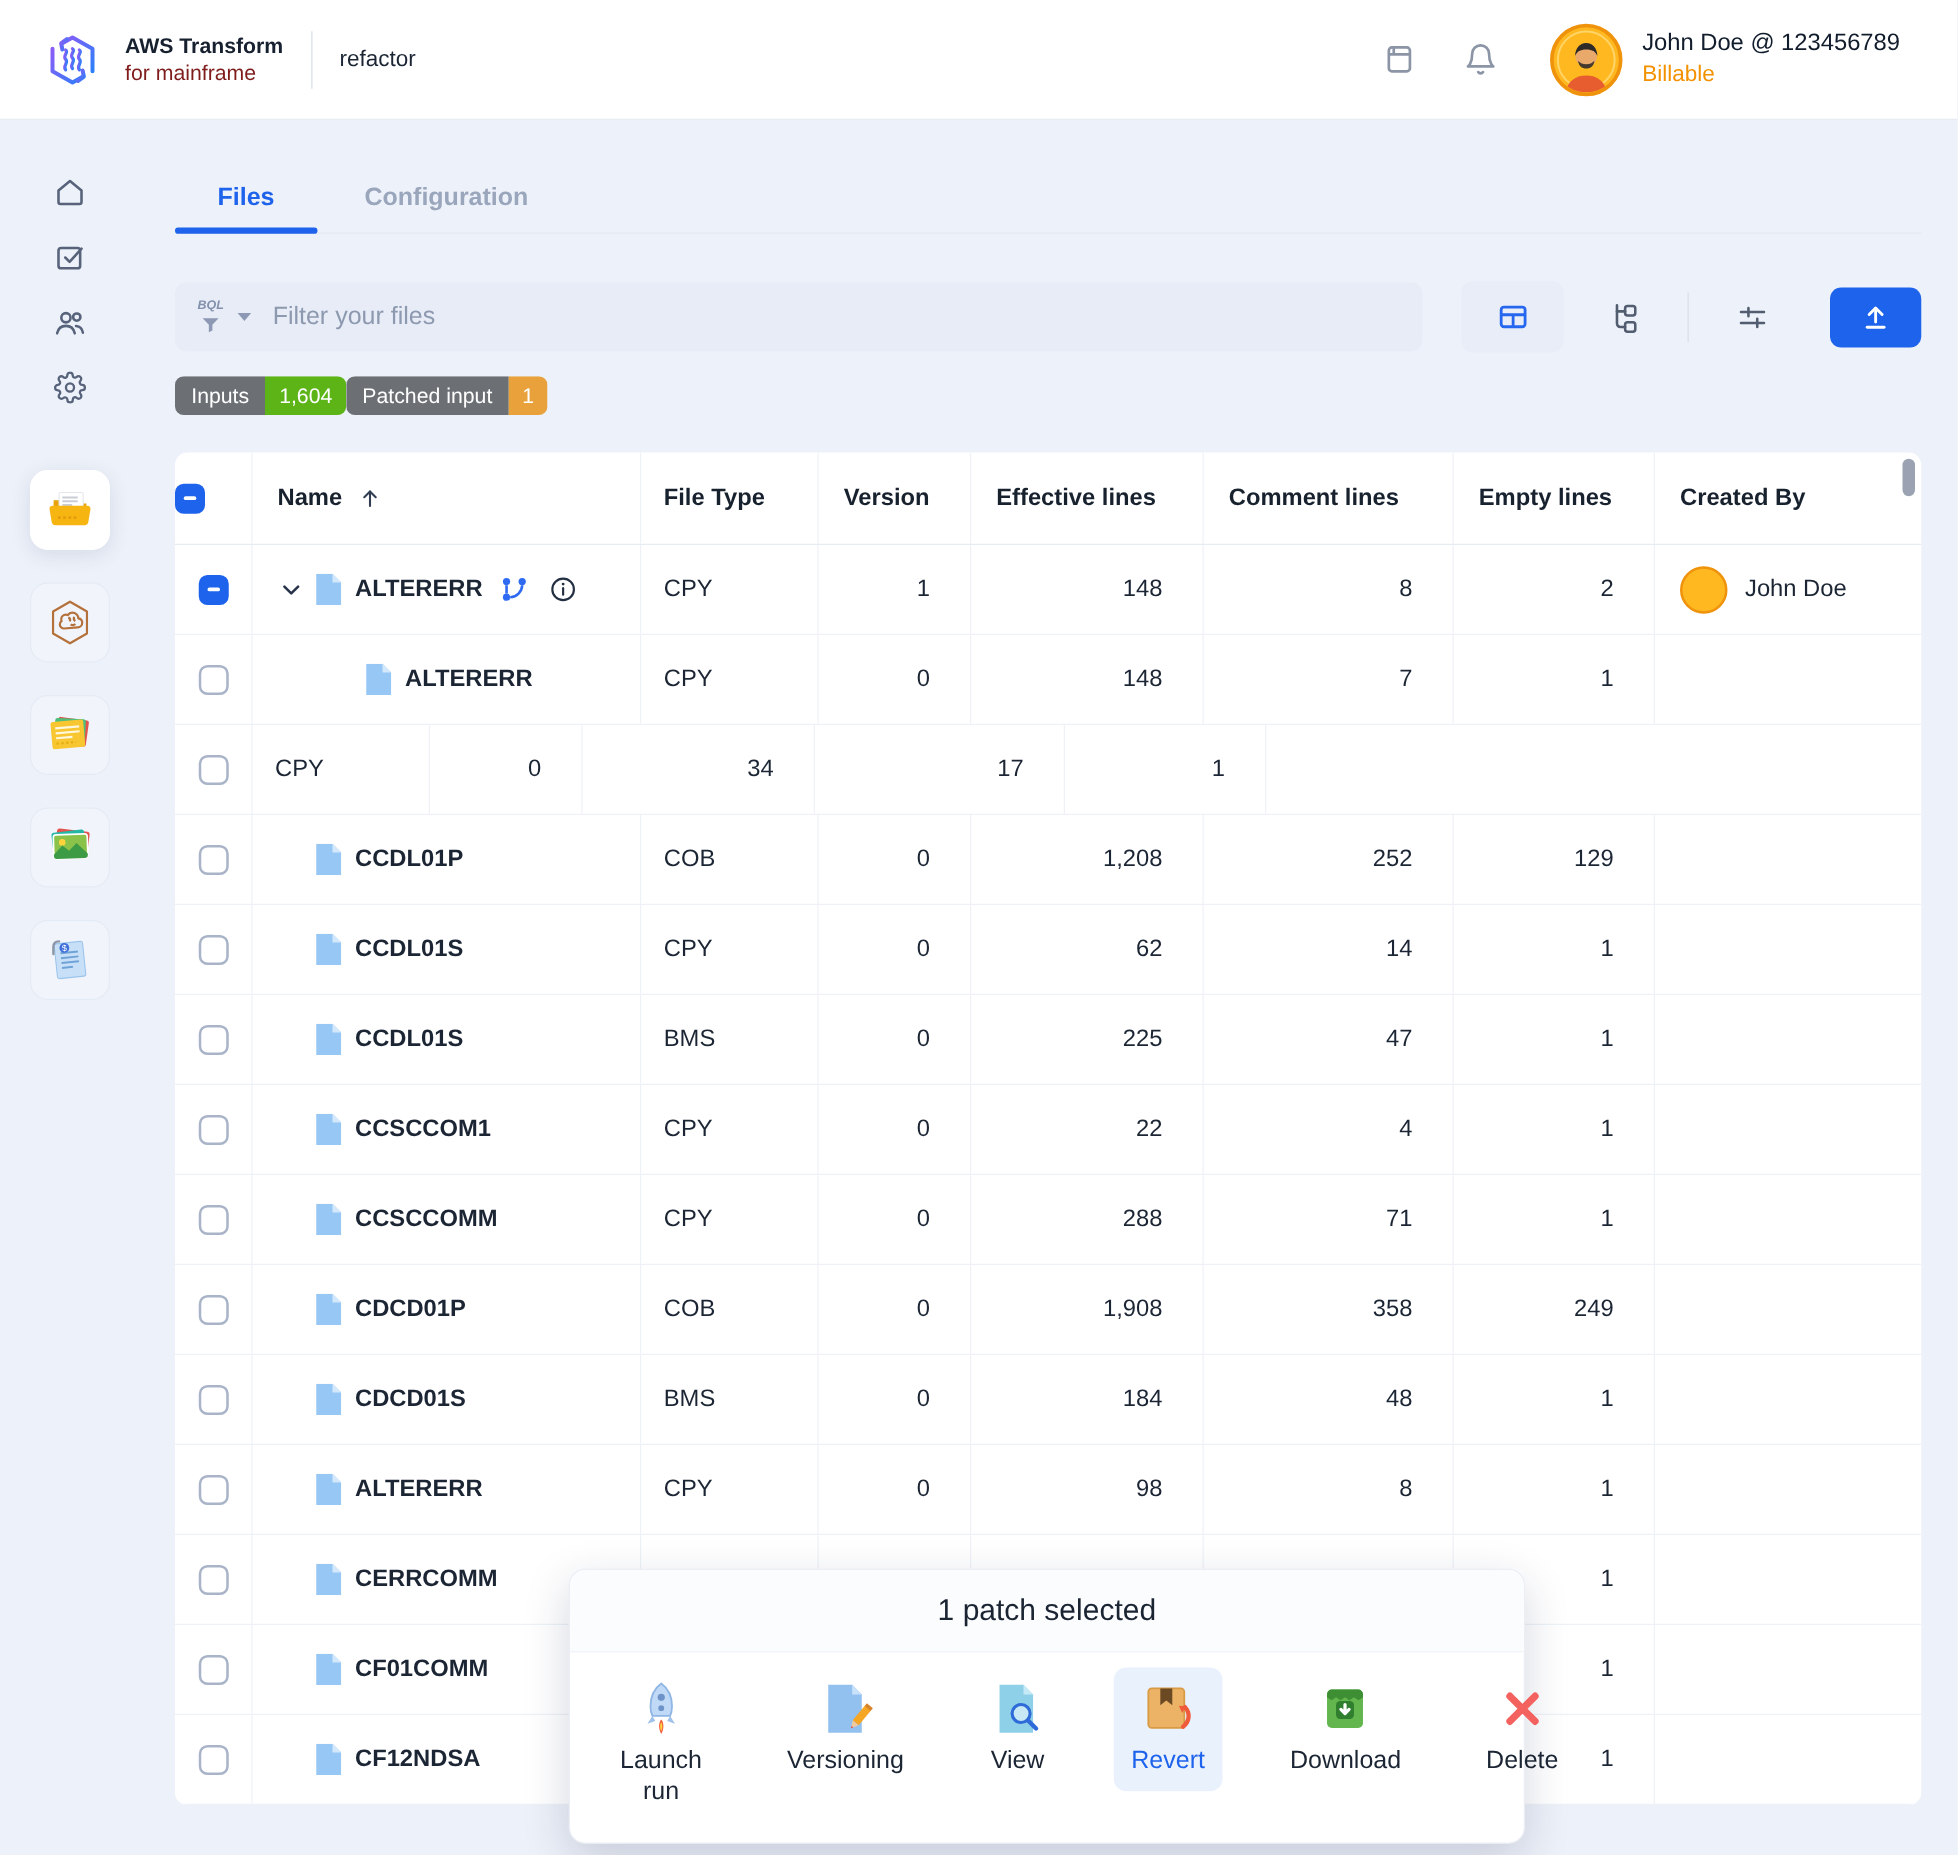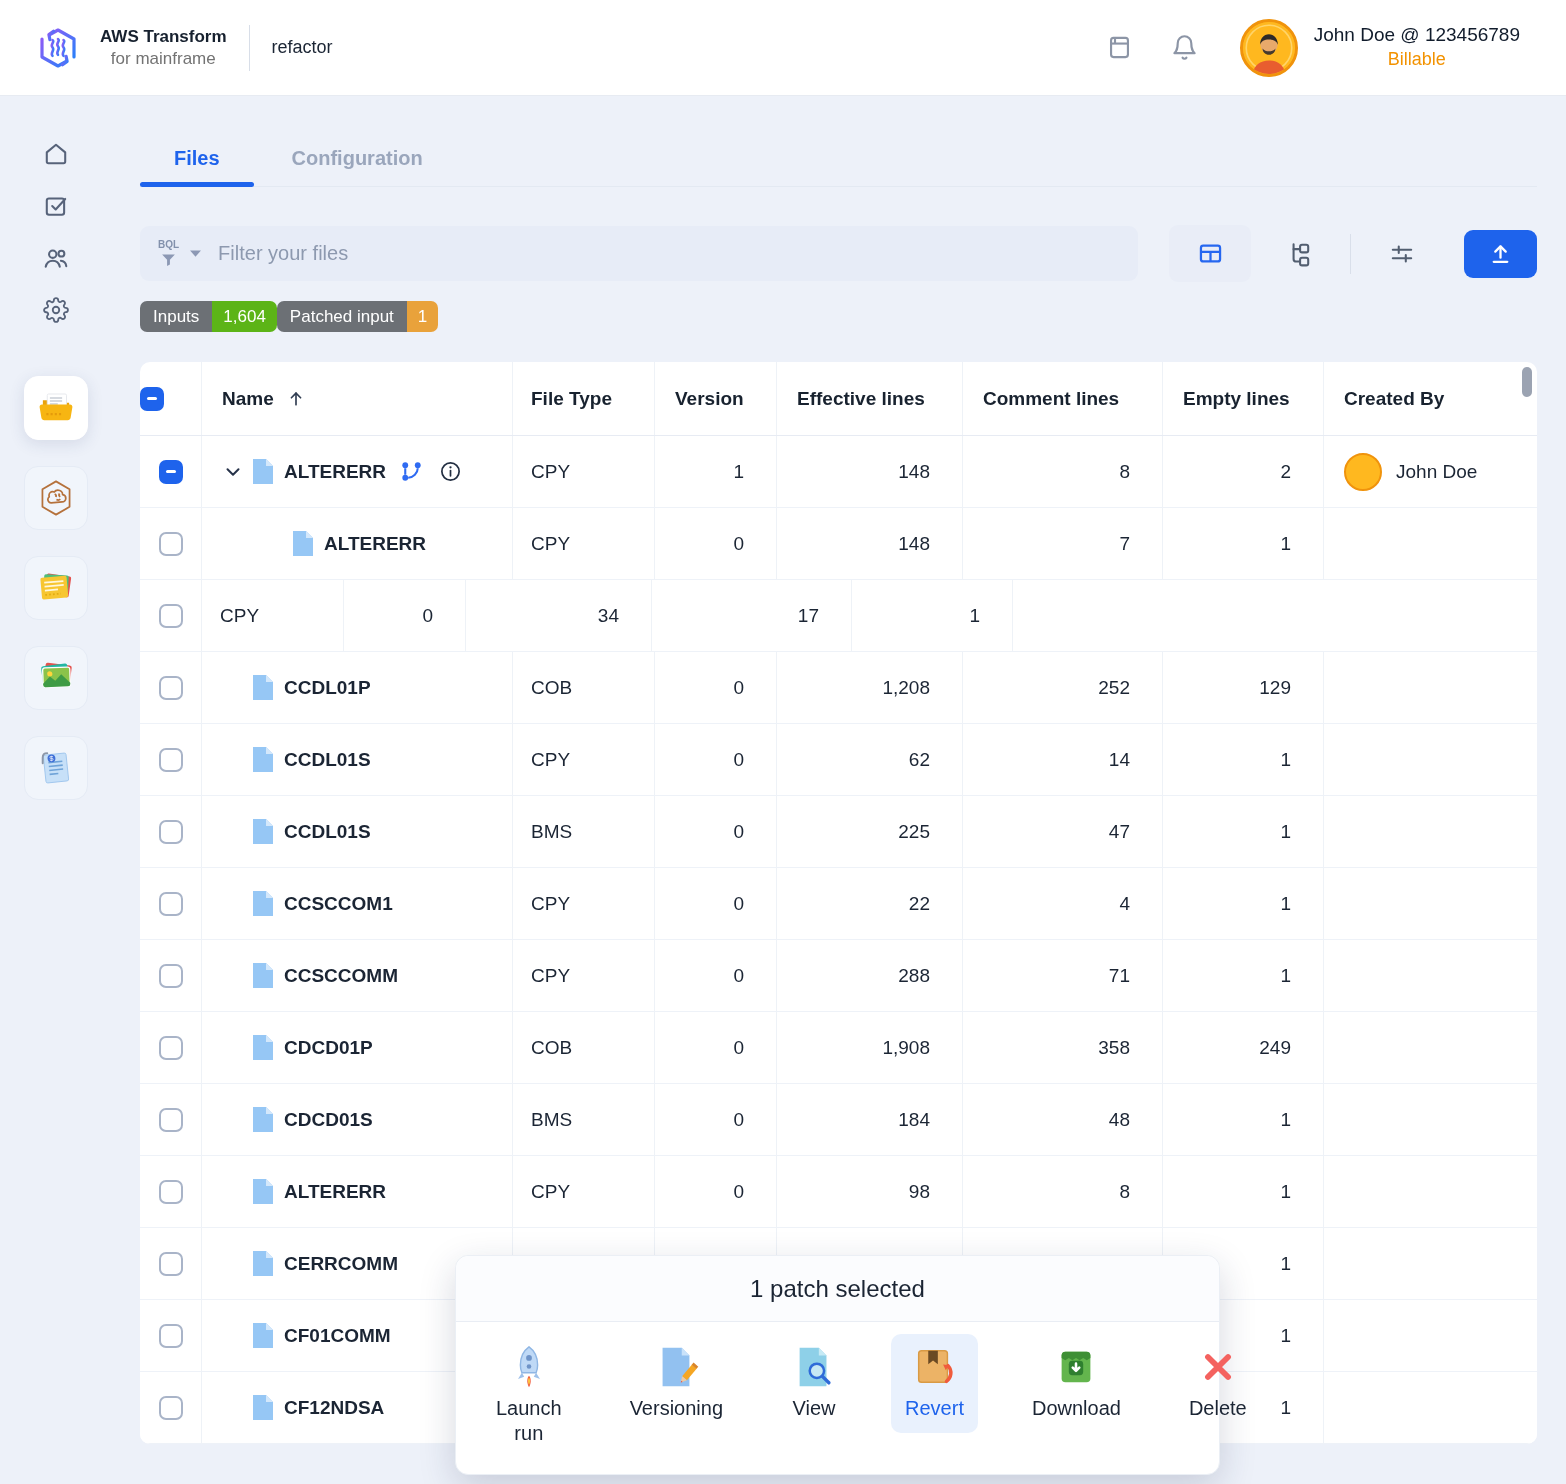--- a/index.html
+++ b/index.html
@@ -5,27 +5,27 @@
   html,body{margin:0;padding:0;background:#EDF1F9;}
   *{box-sizing:border-box;}
   .app{
     position:relative;width:1566px;height:1484px;overflow:hidden;
     font-family:"Liberation Sans","DejaVu Sans",sans-serif;
     color:#1B2534;background:#EDF1F9;
   }
   
   .topbar{
     position:absolute;left:0;top:0;width:1566px;height:96px;background:#fff;
-    border-bottom:1px solid #E7EBF2;display:flex;align-items:center;padding:0 46px 0 30px;text-align:center;
+    border-bottom:1px solid #E7EBF2;display:flex;align-items:center;padding:0 46px 0 30px;
   }
   .brand{display:flex;align-items:center;}
   .logo{width:56px;height:56px;}
   .brand-text{margin-left:14px;line-height:1.25;}
   .brand-title{font-size:17px;font-weight:700;color:#16202E;}
-  .brand-sub{font-size:17px;color:#737373;}
+  .brand-sub{font-size:17px;color:#7f1d1d;}
   .brand-divider{width:1px;height:46px;background:#D8DEE8;margin:0 22px;}
   .app-name{font-size:18px;color:#1B2534;}
   .top-right{margin-left:auto;display:flex;align-items:center;}
   .top-ic{width:27px;height:27px;display:inline-flex;}
   .top-ic + .top-ic{margin-left:38px;}
   .avatar{display:inline-block;border-radius:50%;overflow:hidden;background:#FFB81F;}
   .avatar svg{display:block;width:100%;height:100%;}
   .avatar.lg{width:58px;height:58px;border:3px solid #F0930C;margin-left:42px;}
   .avatar.sm{width:38px;height:38px;border:2px solid #F0930C;flex:none;}
   .user-block{margin-left:16px;line-height:1.3;}
@@ -43,21 +43,21 @@
   
   .tabs{position:absolute;left:140px;top:130px;width:1397px;height:57px;border-bottom:1px solid #E3E9F2;display:flex;}
   .tab{position:relative;height:100%;display:flex;align-items:center;padding:0 34px;font-size:20px;font-weight:600;cursor:pointer;}
   .tab.active{color:var(--accent);}
   .tab.active::after{content:'';position:absolute;left:0;right:0;bottom:-1px;height:5px;border-radius:3px;background:var(--accent);}
   .tab.inactive{color:#9AA6BC;padding:0 30px;margin-left:8px;}
   
   .toolbar{position:absolute;left:140px;top:225px;width:1397px;height:57px;display:flex;align-items:center;}
   .filter-box{width:998px;height:55px;background:#E7ECF7;border-radius:9px;display:flex;align-items:center;padding:0 18px;}
   .bql-wrap{display:flex;flex-direction:column;align-items:center;line-height:1;}
-  .bql-label{font-size:10px;font-weight:700;color:#8391AC;margin-bottom:1px;}
+  .bql-label{font-size:10px;font-weight:700;color:#8391AC;margin-bottom:1px;font-style:italic;}
   .bql-wrap svg{width:17px;height:17px;}
   .caret{margin-left:10px;display:flex;}
   .filter-input{flex:1;margin-left:14px;border:none;background:transparent;outline:none;font-size:20px;color:#1B2433;font-family:inherit;}
   .filter-input::placeholder{color:#8D99AF;opacity:1;}
   .view-btn{margin-left:31px;width:82px;height:57px;background:#E9EDF7;border-radius:9px;display:flex;align-items:center;justify-content:center;cursor:pointer;}
   .view-btn svg{width:27px;height:27px;}
   .ghost-btn{width:52px;height:52px;display:flex;align-items:center;justify-content:center;cursor:pointer;color:#525E70;}
   .ghost-btn svg{width:26px;height:26px;}
   .tree-btn{margin-left:22px;}
   .tb-divider{width:1px;height:40px;background:#D9DFEA;margin:0 25px;}

